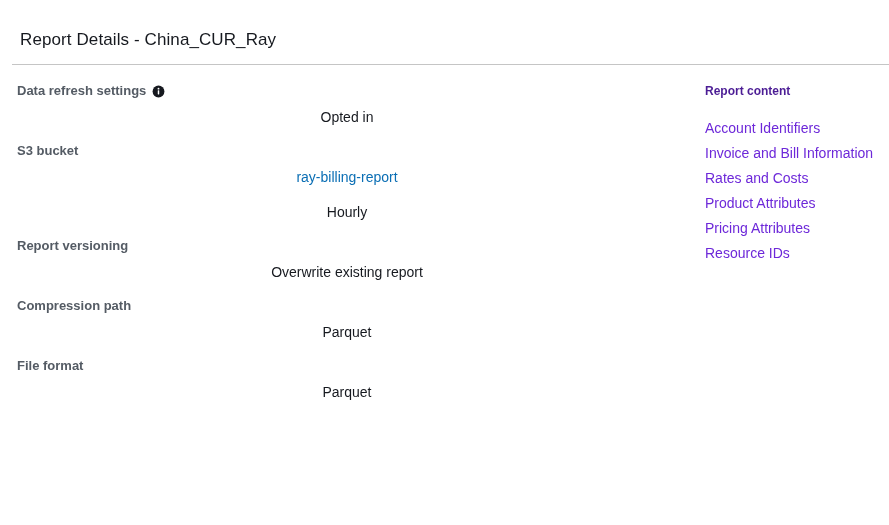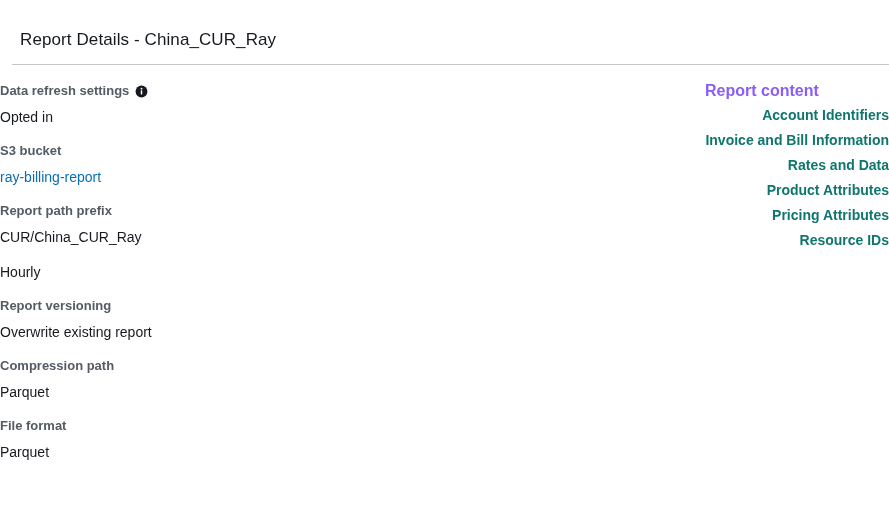--- a/index.html
+++ b/index.html
@@ -49,23 +49,24 @@
   
   .columns {
     position: absolute;
     left: 0;
     top: 82px;
     width: 889px;
   }
 
   .col-left {
     position: absolute;
-    left: 0;
+    left: 17px;
     top: 0;
     width: 660px;
+    text-align: center;
   }
   .col-right {
     position: absolute;
     left: 705px;
     top: 0;
     width: 184px;
   }
 
   
   .field {
@@ -109,39 +110,38 @@
     margin-left: 6px;
     flex: 0 0 auto;
     cursor: pointer;
   }
   .info-icon svg {
     display: block;
   }
 
   
   .section-heading {
-    font-size: 16px;
+    font-size: 12px;
     font-weight: bold;
     line-height: 18px;
-    color: #8b5cf6;
-    margin-bottom: 3px;
+    color: #4c1d95;
+    margin-bottom: 16px;
     white-space: nowrap;
   }
   .content-list {
     list-style: none;
     margin: 0;
     padding: 0;
   }
   .content-list li {
     font-size: 14px;
-    font-weight: 700;
+    font-weight: 400;
     line-height: 25px;
-    color: #0f766e;
-    white-space: nowrap;
-    text-align: right;
+    color: #6d28d9;
+    white-space: nowrap;
   }
 </style>
 </head>
 <body>
 
 <div class="page">
 
   <div class="page-title">Report Details - China_CUR_Ray</div>
 
   <div class="title-divider"></div>
@@ -162,26 +162,20 @@
           </div>
           <div class="field-value">Opted in</div>
         </div>
         <div class="field">
           <div class="field-label">
             <span class="label-text">S3 bucket</span>
           </div>
           <div class="field-value link">ray-billing-report</div>
         </div>
         <div class="field">
-          <div class="field-label">
-            <span class="label-text">Report path prefix</span>
-          </div>
-          <div class="field-value">CUR/China_CUR_Ray</div>
-        </div>
-        <div class="field">
           <div class="field-value">Hourly</div>
         </div>
         <div class="field">
           <div class="field-label">
             <span class="label-text">Report versioning</span>
           </div>
           <div class="field-value">Overwrite existing report</div>
         </div>
         <div class="field">
           <div class="field-label">
@@ -195,21 +189,21 @@
           </div>
           <div class="field-value">Parquet</div>
         </div>
       </div>
 
     <div class="col-right">
       <div class="section-heading">Report content</div>
       <ul class="content-list">
           <li>Account Identifiers</li>
           <li>Invoice and Bill Information</li>
-          <li>Rates and Data</li>
+          <li>Rates and Costs</li>
           <li>Product Attributes</li>
           <li>Pricing Attributes</li>
           <li>Resource IDs</li>
         </ul>
     </div>
 
   </div>
 
 </div>
 

